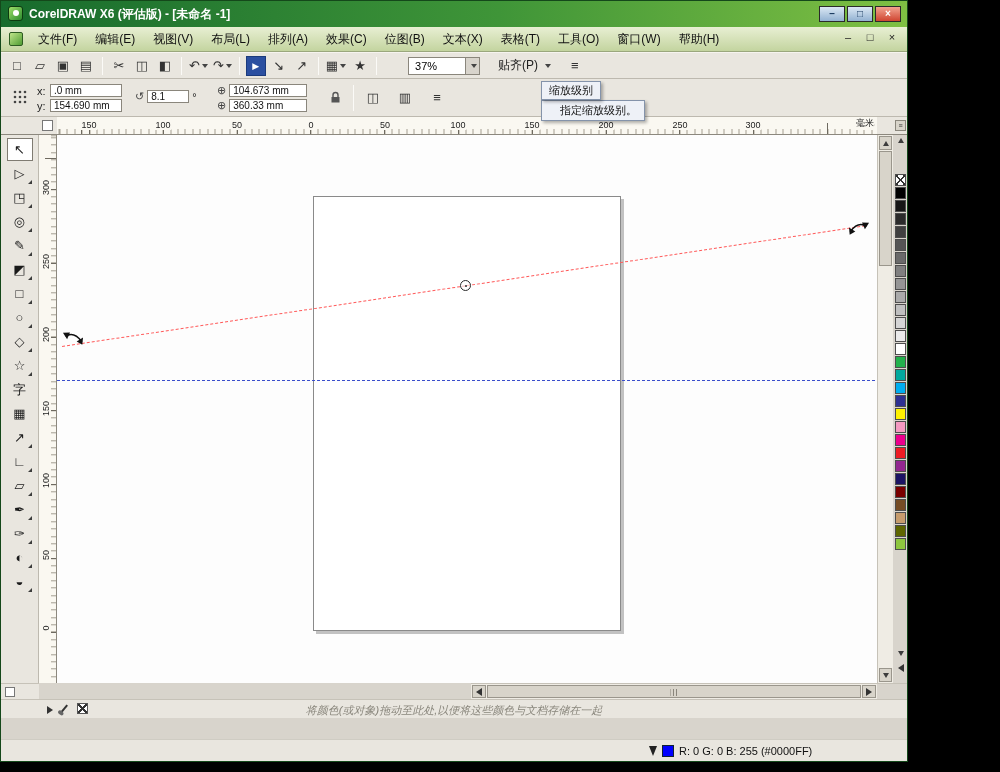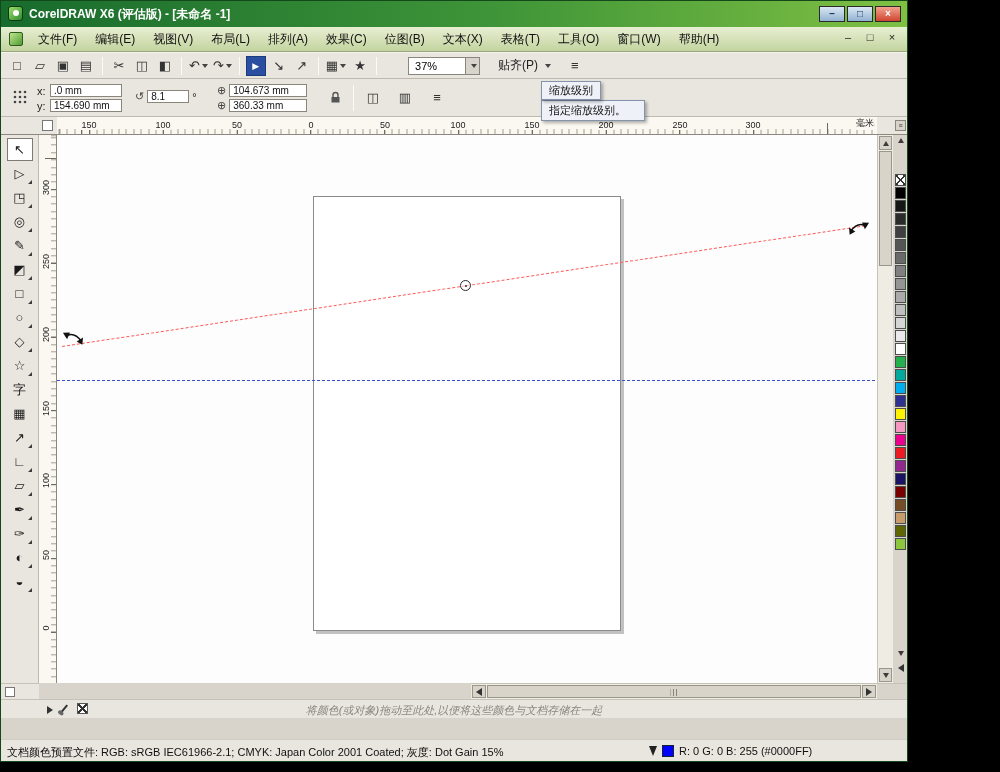--- a/index.html
+++ b/index.html
@@ -57,21 +57,21 @@
   .pb-icon { font-size:11px; color:#444; }
   .pb-btn { width:24px; height:22px; display:flex; align-items:center; justify-content:center;
     font-size:13px; color:#333; border:1px solid transparent; }
   .pb-sep { position:absolute; width:1px; height:26px; background:#b3afa4; border-right:1px solid #fbfaf7; }
 
   
   .tooltip { position:absolute; left:540px; top:80px; z-index:60; font-size:11px; color:#111; }
   .tooltip-title { display:inline-block; background:#eef1f7; border:1px solid #8493aa; padding:1px 7px;
     box-shadow:2px 2px 3px rgba(0,0,0,0.3); }
   .tooltip-body { background:#eef1f7; border:1px solid #8493aa; padding:2px 7px; width:104px;
-    box-shadow:2px 2px 3px rgba(0,0,0,0.3); }
+    box-shadow:2px 2px 3px rgba(0,0,0,0.3);text-align:right; }
 
   
   .ruler-corner { position:absolute; left:0; top:116px; width:56px; height:18px; background:#e9e6df;
     border-bottom:1px solid #8c887e; }
   .corner-icon { position:absolute; left:41px; top:3px; width:11px; height:11px; background:#fff; border:1px solid #777; }
   #hruler { position:absolute; left:56px; top:116px; width:820px; height:18px; background:#faf8f1;
     border-bottom:1px solid #8c887e; overflow:hidden; }
   #hruler::before { content:""; position:absolute; left:0; right:0; bottom:0; height:5px;
     background:repeating-linear-gradient(to right,#a39e91 0 1px,transparent 1px 7.38px); background-position-x:2.5px; }
   #hruler::after { content:""; position:absolute; left:0; right:0; bottom:0; height:11px;
@@ -438,21 +438,20 @@
 
   <div class="docpal">
     <span class="tri-r"></span>
     <span class="dropper"></span>
     <span class="none-mini"></span>
     <span class="docpal-hint">将颜色(或对象)拖动至此处,以便将这些颜色与文档存储在一起</span>
   </div>
 
 
   <div class="status2">
-    <span class="profile">文档颜色预置文件: RGB: sRGB IEC61966-2.1; CMYK: Japan Color 2001 Coated; 灰度: Dot Gain 15%</span>
     <span class="outline-ind">
       <span class="nib"></span>
       <span class="swatch-mini" style="background: rgb(0, 0, 255);"></span>
       <span>R: 0 G: 0 B: 255 (#0000FF)</span>
     </span>
   </div>
 
 </div>
 
 </body></html>

